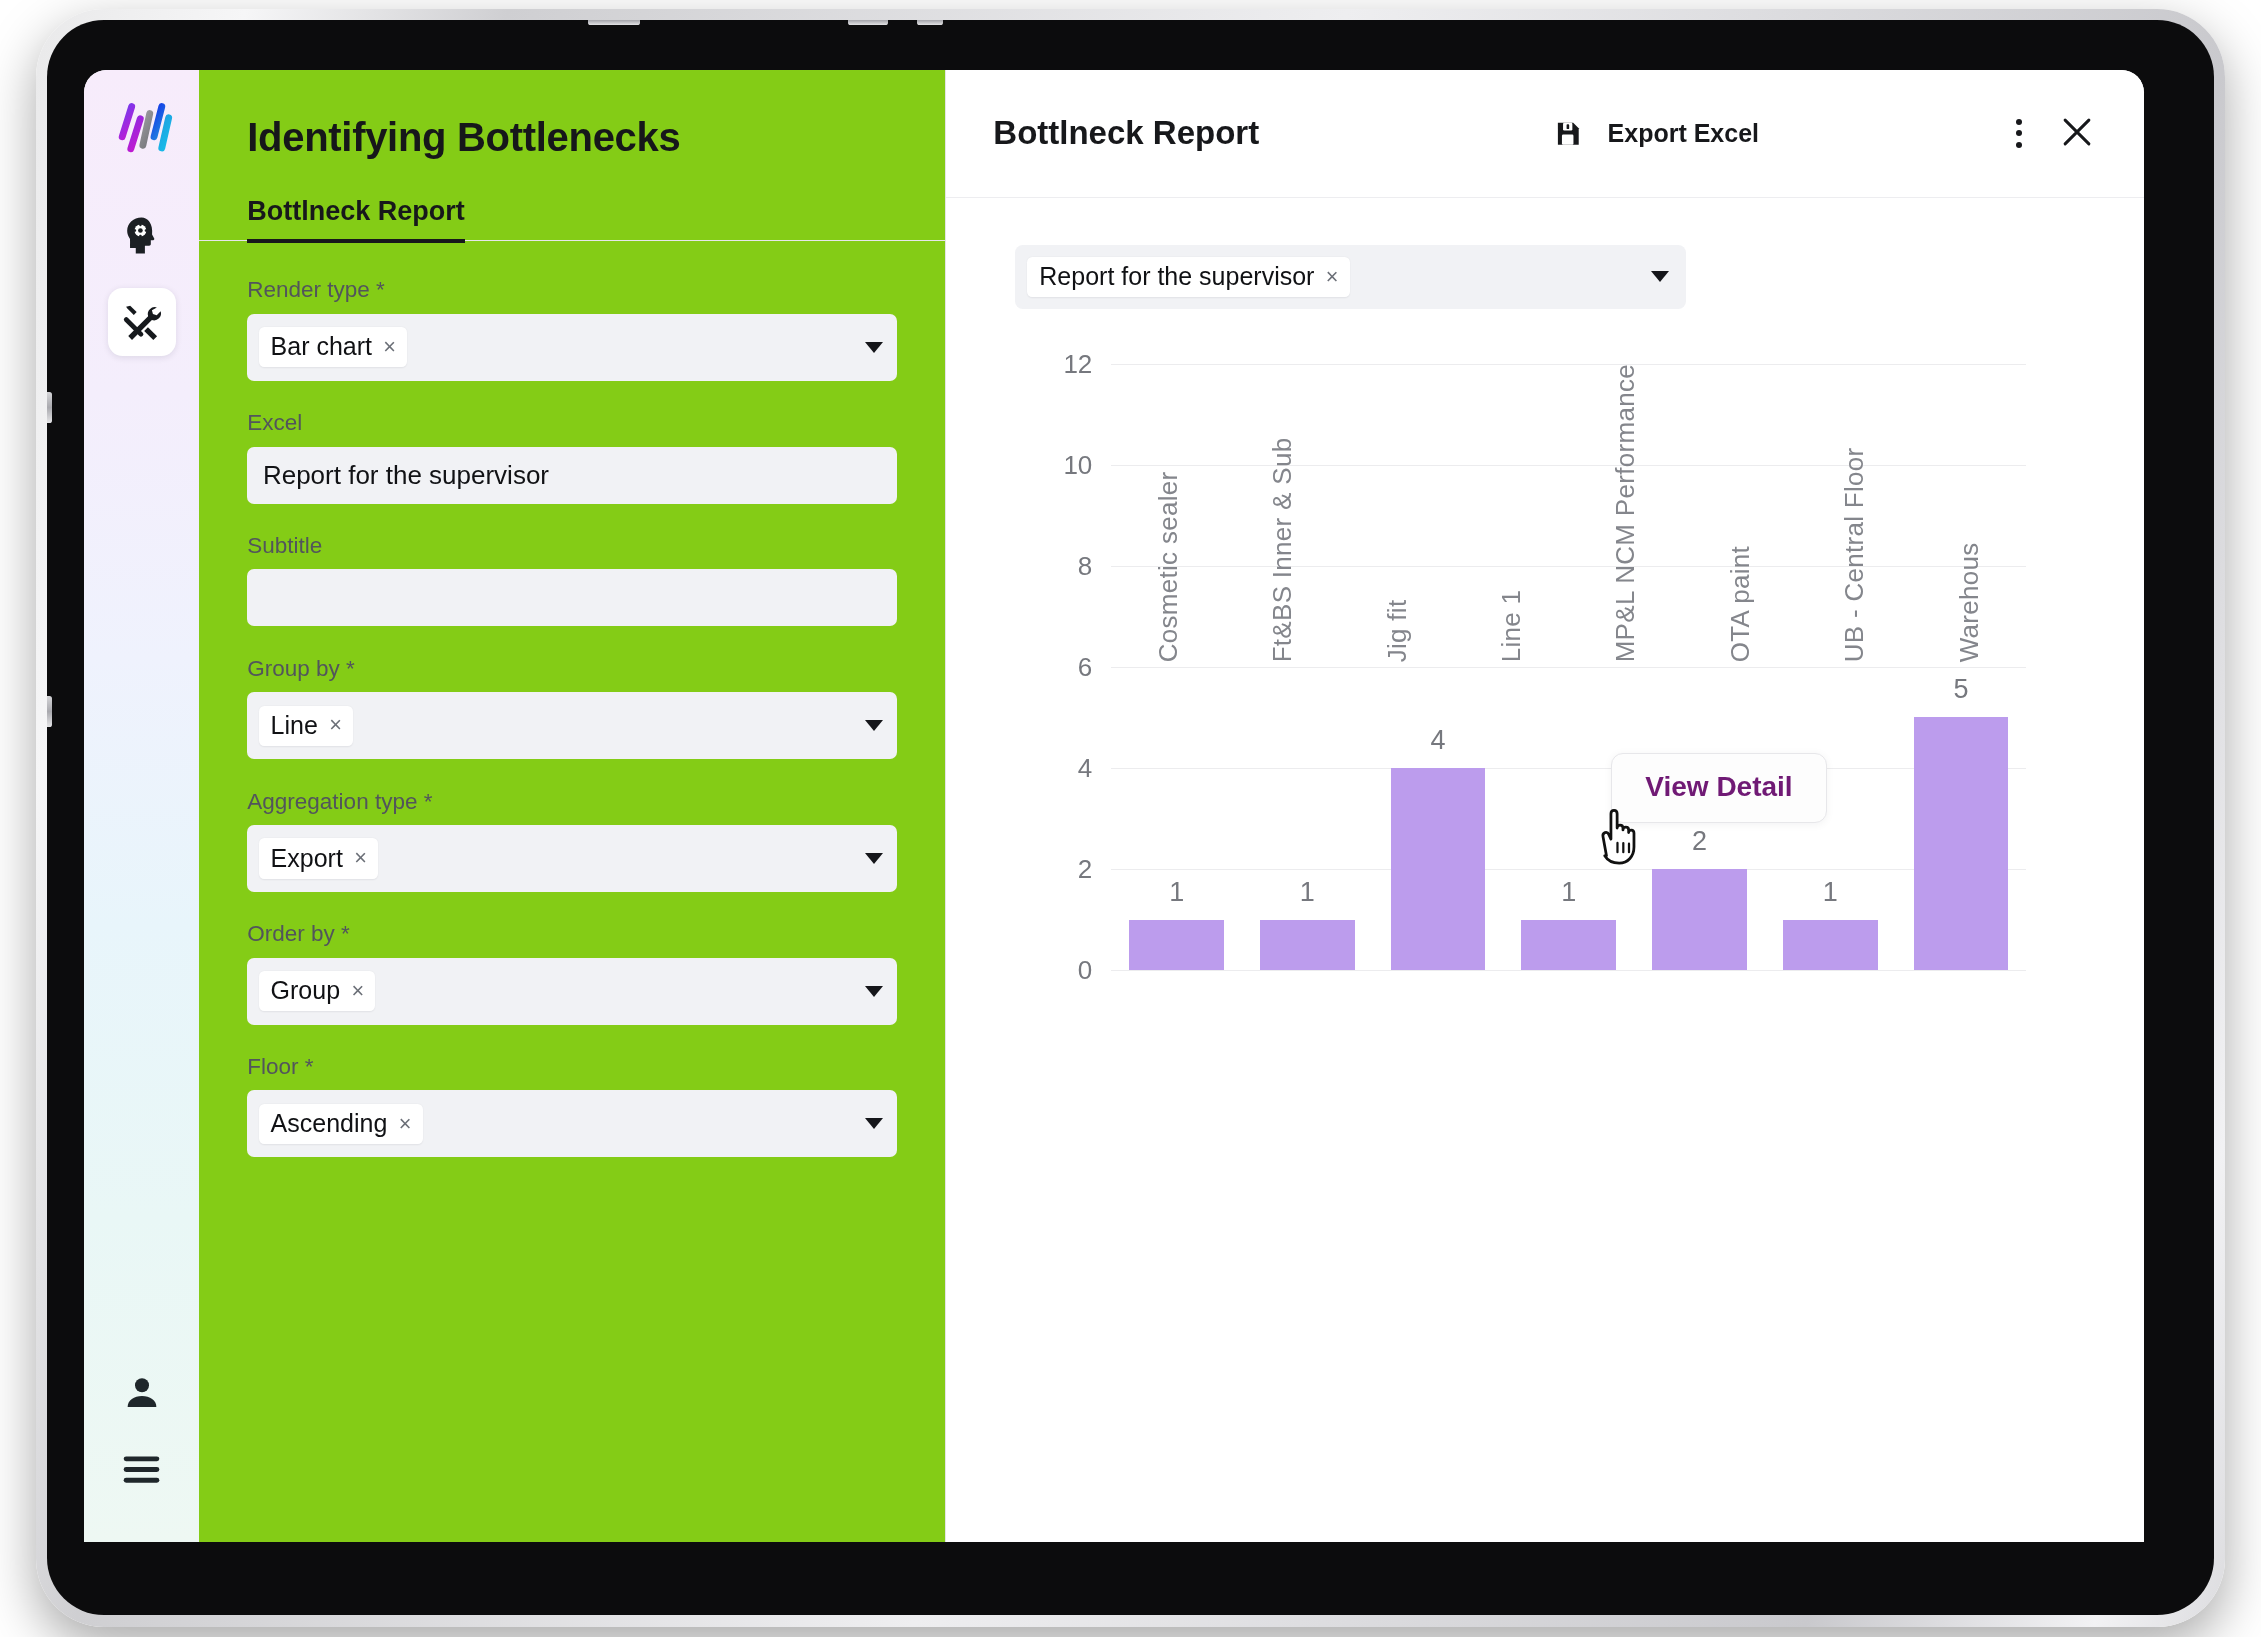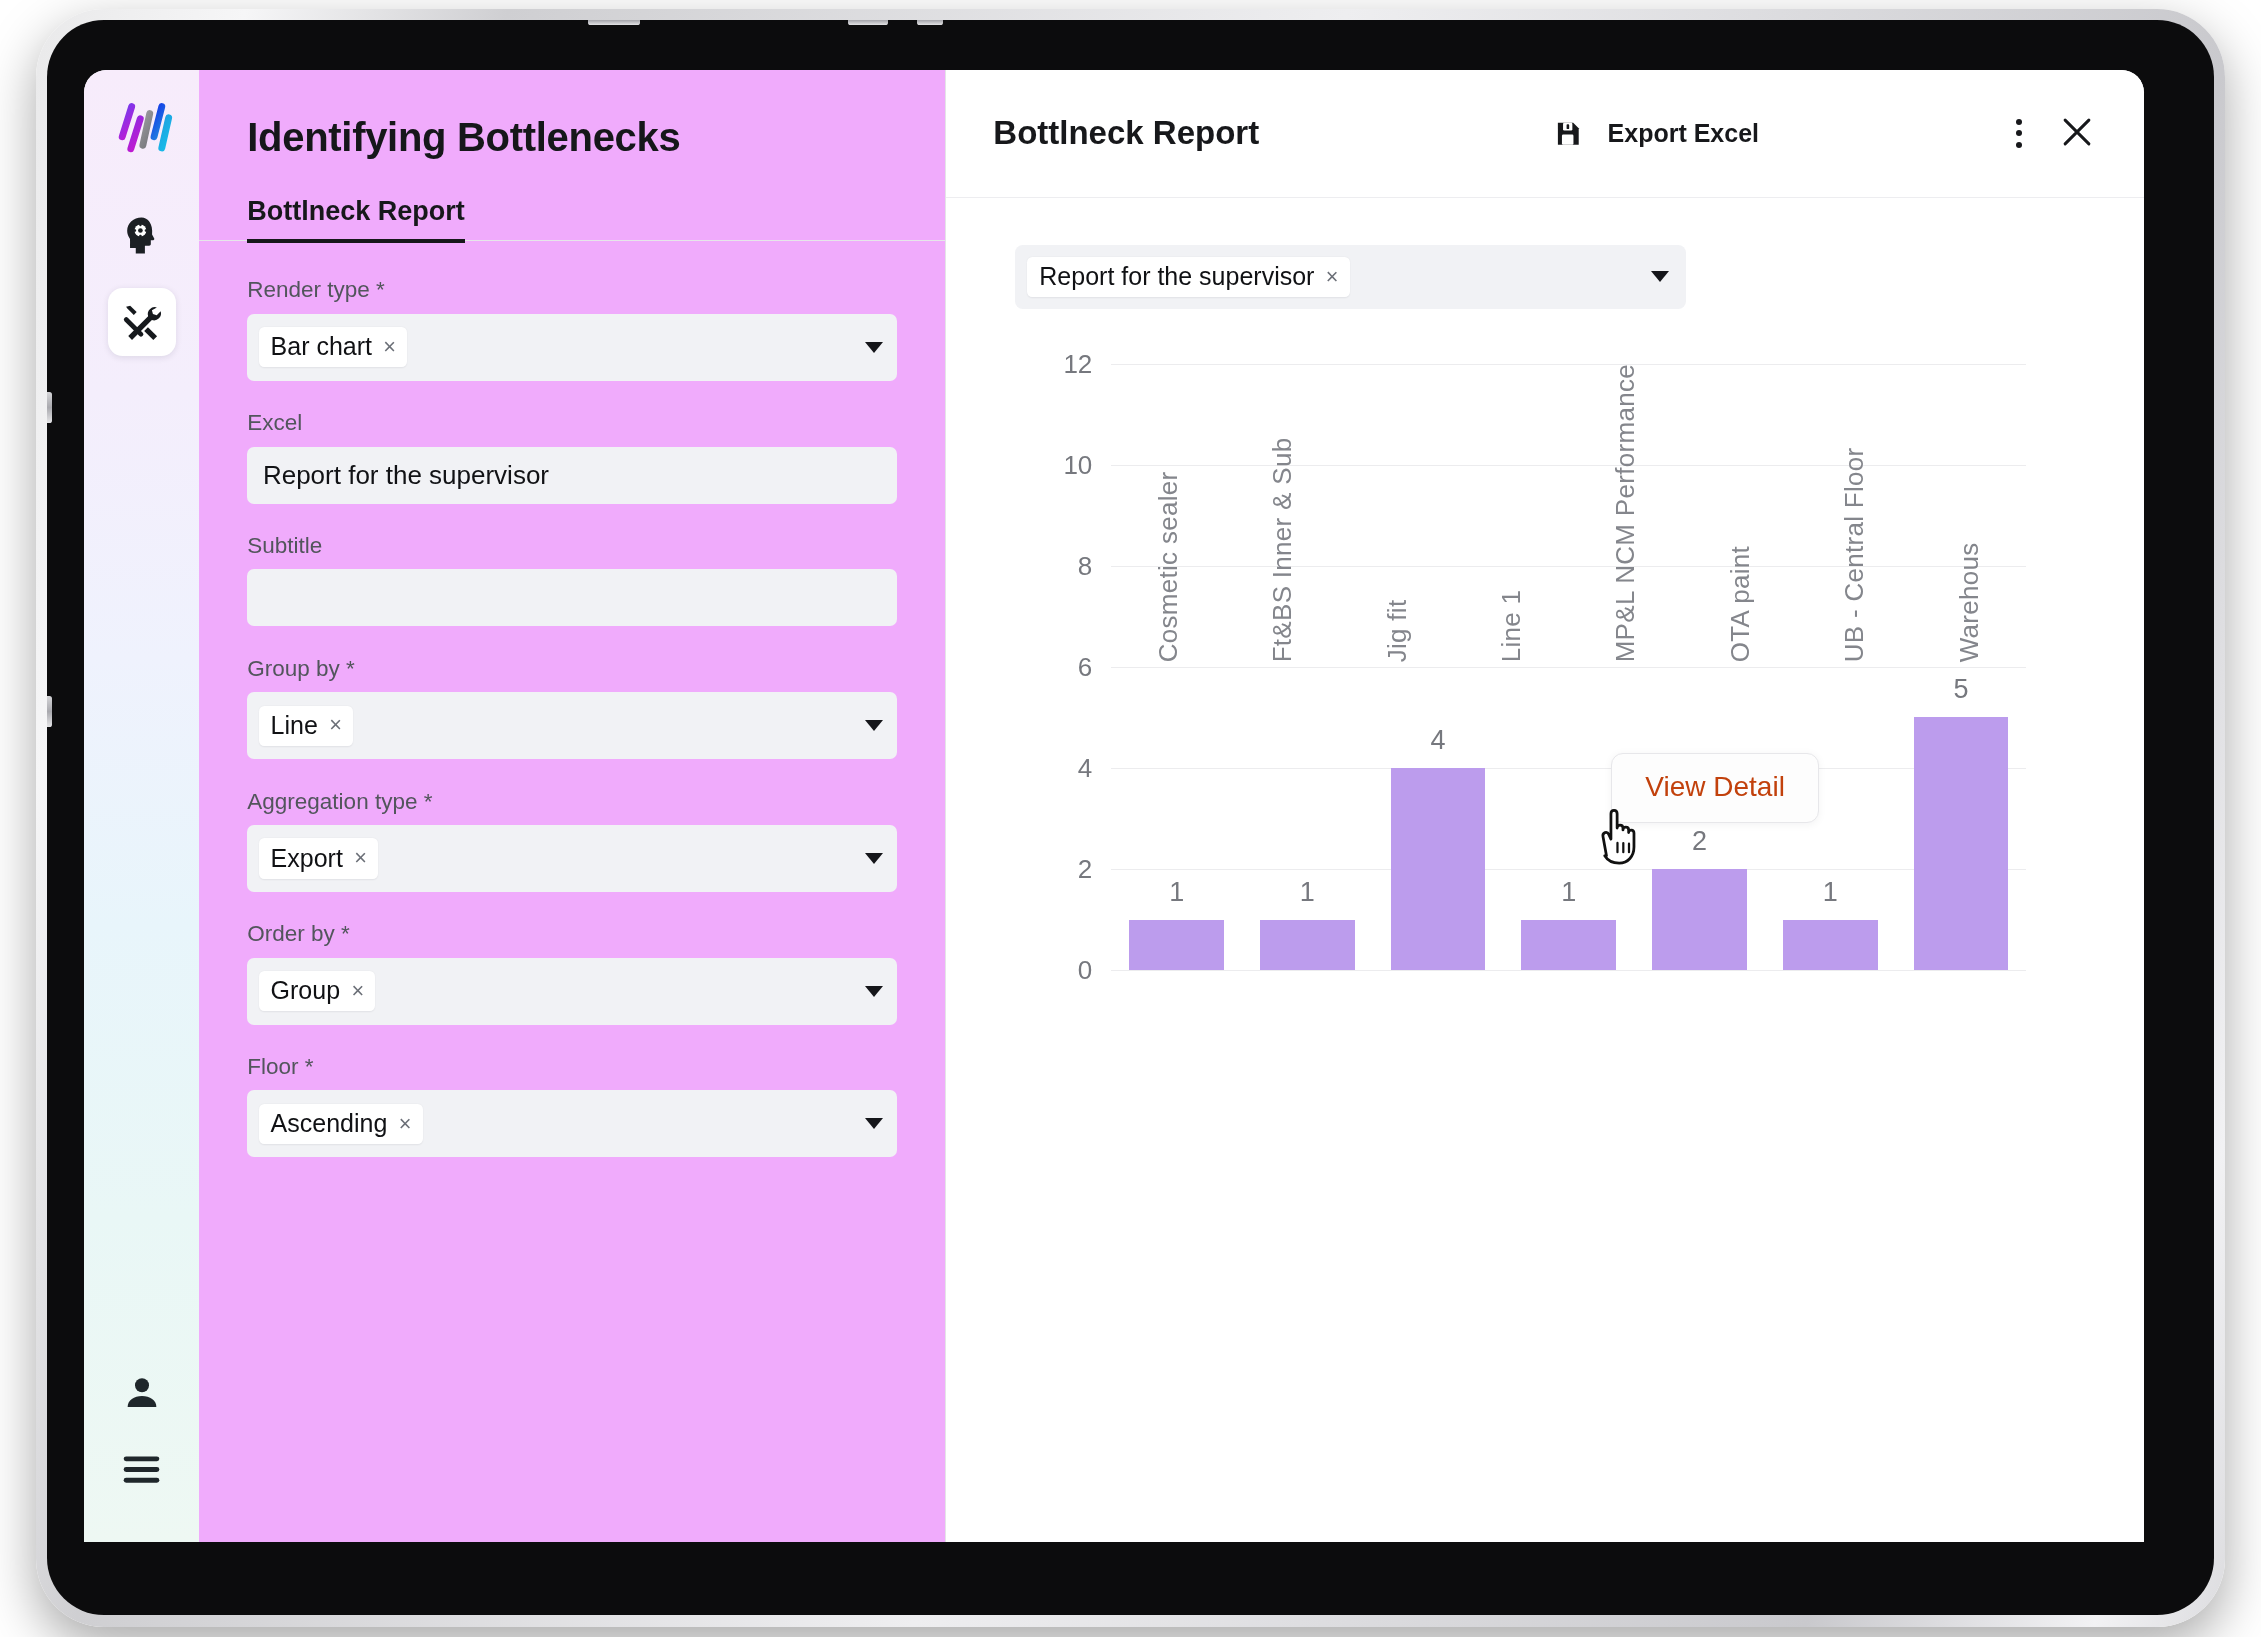--- a/index.html
+++ b/index.html
@@ -63,21 +63,21 @@
     width: 68px; height: 68px; border-radius: 14.7px;
     display: flex; align-items: center; justify-content: center;
     margin-bottom: 8.7px;
   }
 
   
   #left-col {
     width: 747px; flex: 0 0 747px;
     border-right: 0.9px solid #e4e4e7;
     display: flex; flex-direction: column;
-    background: #f0abfc;
+    background: #84cc16;
   }
   #left-header { padding: 45px 48px 0 48px; }
   #page-title {
     font-size: 40px; font-weight: 700; color: #16171a;
     letter-spacing: -0.3px;
   }
   #tabbar {
     margin-top: 36px;
     border-bottom: 0.9px solid #e6e6e9;
     padding-left: 48px;
@@ -203,23 +203,24 @@
   }
 
   
   #tooltip {
     position: absolute;
     left: 1527px; top: 683px;
     background: #fdfdfd;
     border: 0.9px solid #e7e7ea;
     border-radius: 12px;
     padding: 17.3px 33px 19px 33px;
-    font-size: 28px; color: #c2410c;
+    font-size: 28px; color: #701a75;
     box-shadow: 0 1.7px 8.7px rgba(20,20,40,.05);
     z-index: 6;
+    font-weight: bold;
   }
   #cursor { position: absolute; left: 1507px; top: 734px; z-index: 7; }
 </style>
 </head>
 <body>
 
 <div id="device-frame">
   <div id="device-bezel">
 
     <div class="side-btn" style="left:541px; top:-3.5px; width:52px; height:8.7px;"></div>

